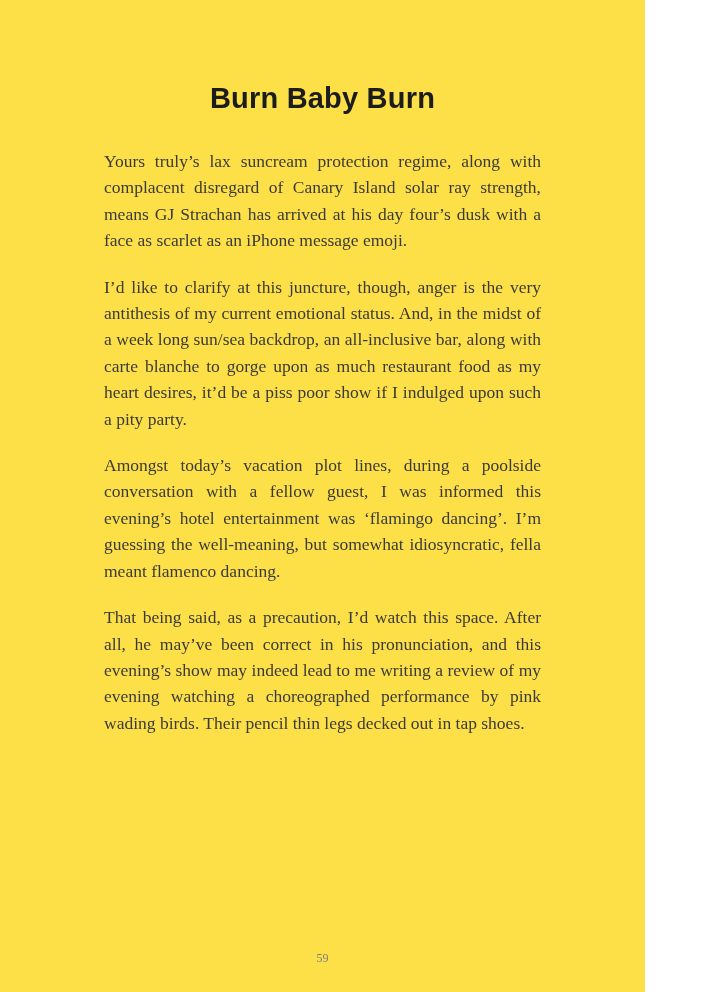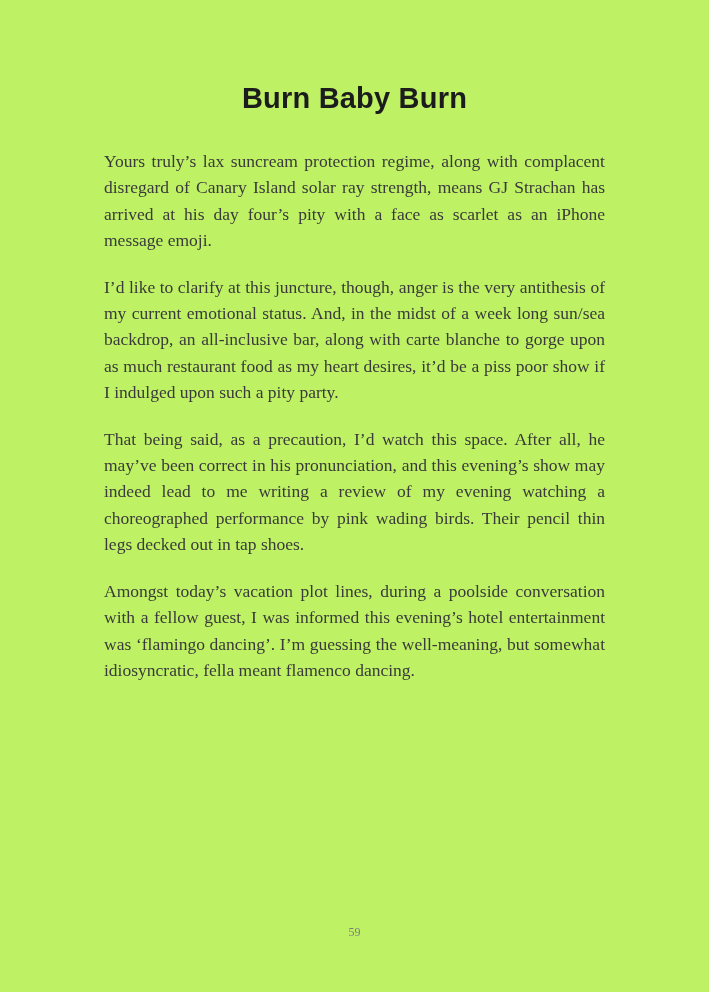--- a/index.html
+++ b/index.html
@@ -2,23 +2,23 @@
 <html><head>
 <meta charset="utf-8">
 <style>
   html, body {
     margin: 0;
     padding: 0;
     background: #ffffff;
   }
   .page {
     position: relative;
-    width: 709px;
+    width: 645px;
     height: 992px;
-    background: #bef264;
+    background: #fde047;
     overflow: hidden;
     box-sizing: border-box;
     padding: 82px 104px 0 104px;
   }
   .page-title {
     font-family: "Liberation Sans", "DejaVu Sans", sans-serif;
     font-weight: 700;
     font-size: 29px;
     line-height: 32px;
     color: #1c1c1c;
@@ -31,36 +31,36 @@
     font-size: 17.5px;
     line-height: 26.4px;
     color: #3a3a3a;
     text-align: justify;
     margin: 0 0 20px 0;
   }
   .page-footer {
     position: absolute;
     left: 0;
     right: 0;
-    bottom: 52px;
+    bottom: 26px;
     text-align: center;
     font-family: "Liberation Serif", "DejaVu Serif", serif;
     font-size: 12px;
     color: #7d7d7d;
   }
 </style>
 </head>
 <body>
 
 <div class="page">
 
   <h1 class="page-title">Burn Baby Burn</h1>
 
   <div class="body-text">
-    <p>Yours truly’s lax suncream protection regime, along with complacent disregard of Canary Island solar ray strength, means GJ Strachan has arrived at his day four’s pity with a face as scarlet as an iPhone message emoji.</p>
+    <p>Yours truly’s lax suncream protection regime, along with complacent disregard of Canary Island solar ray strength, means GJ Strachan has arrived at his day four’s dusk with a face as scarlet as an iPhone message emoji.</p>
     <p>I’d like to clarify at this juncture, though, anger is the very antithesis of my current emotional status. And, in the midst of a week long sun/sea backdrop, an all-inclusive bar, along with carte blanche to gorge upon as much restaurant food as my heart desires, it’d be a piss poor show if I indulged upon such a pity party.</p>
+    <p>Amongst today’s vacation plot lines, during a poolside conversation with a fellow guest, I was informed this evening’s hotel entertainment was ‘flamingo dancing’. I’m guessing the well-meaning, but somewhat idiosyncratic, fella meant flamenco dancing.</p>
     <p>That being said, as a precaution, I’d watch this space. After all, he may’ve been correct in his pronunciation, and this evening’s show may indeed lead to me writing a review of my evening watching a choreographed performance by pink wading birds. Their pencil thin legs decked out in tap shoes.</p>
-    <p>Amongst today’s vacation plot lines, during a poolside conversation with a fellow guest, I was informed this evening’s hotel entertainment was ‘flamingo dancing’. I’m guessing the well-meaning, but somewhat idiosyncratic, fella meant flamenco dancing.</p>
   </div>
 
   <div class="page-footer">59</div>
 
 </div>
 
 </body></html>

